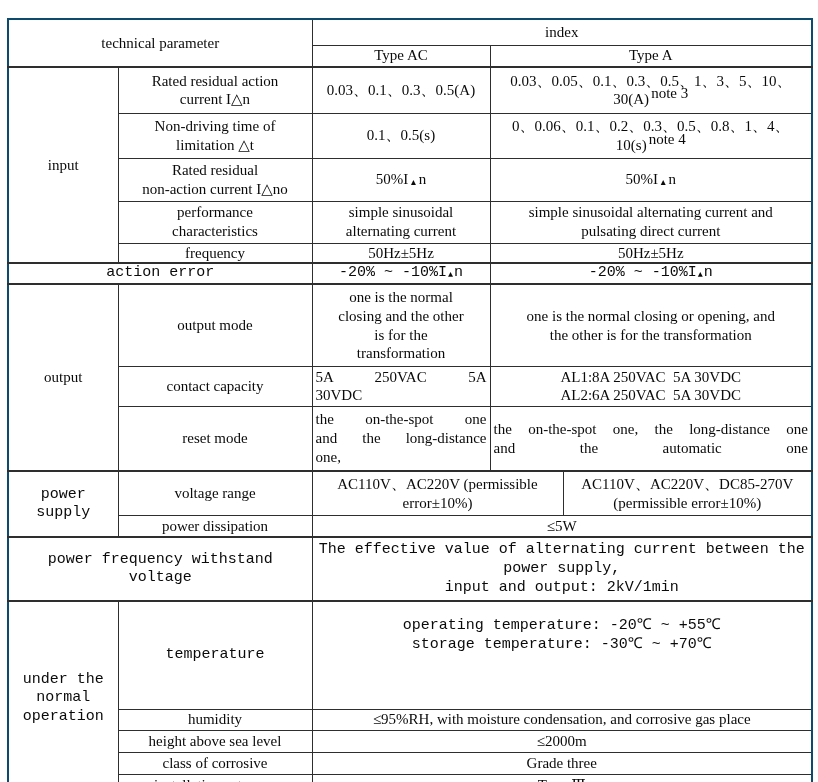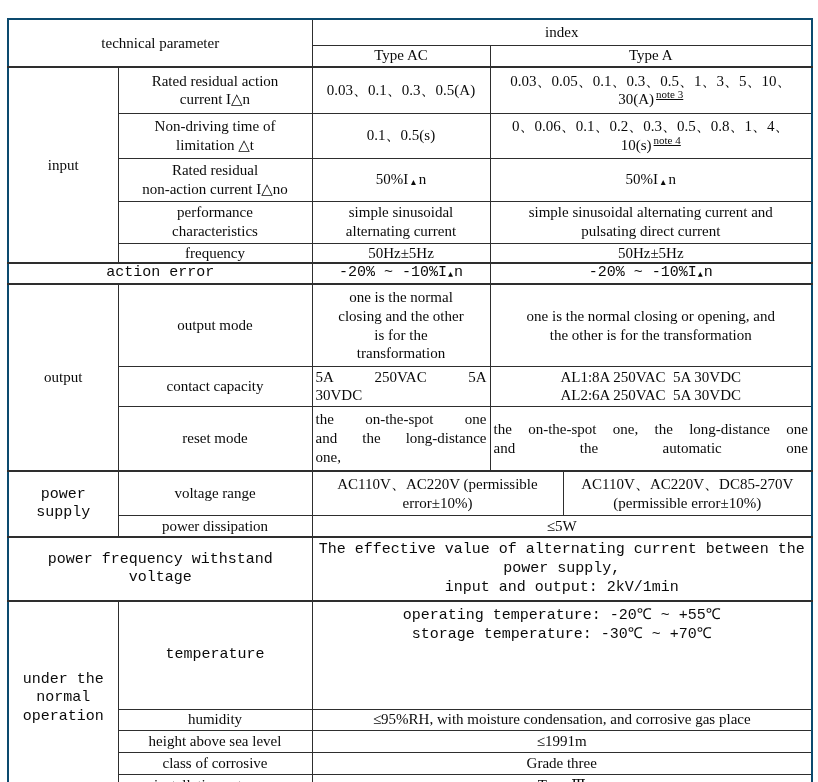--- a/index.html
+++ b/index.html
@@ -4,24 +4,24 @@
 <style>
   html,body{margin:0;padding:0;background:#ffffff;}
   body{width:818px;height:782px;overflow:hidden;
        font-family:"Liberation Serif","DejaVu Serif","DejaVu Sans",serif;color:#0a0a0a;}
   table.spec{border-collapse:collapse;table-layout:fixed;width:804px;margin:18px 0 0 7px;
              border:2px solid #0c4a6e;}
   td{border:1px solid #2e2e2e;padding:0 3px;font-size:15px;line-height:1.25;
      text-align:center;vertical-align:middle;white-space:pre-wrap;overflow:hidden;}
   td.l{text-align:left;}
   td.jus{text-align:justify;text-align-last:justify;}
-  td.vtop{vertical-align:top;padding-top:5px;}
+  td.vtop{vertical-align:top;padding-top:15px;}
   td.b2b{border-bottom-width:2px;}
   td.b2t{border-top-width:2px;font-family:Liberation Mono, monospace;}
-  sup.note{font-size:11px;line-height:0;vertical-align:super;margin-left:2px;text-decoration:underline;}
+  sup.note{font-size:15px;line-height:0;vertical-align:super;margin-left:2px;}
   sub.tri{font-size:8.5px;line-height:0;vertical-align:-1px;margin:0 1px;}
 </style>
 </head>
 <body>
 
 <table class="spec">
   <colgroup>
     <col style="width:110px">
       <col style="width:194px">
       <col style="width:178px">
@@ -132,21 +132,21 @@
     <td class="b2t">temperature</td>
     <td colspan="3" class="b2t vtop">operating temperature: -20℃ ~ +55℃
 storage temperature: -30℃ ~ +70℃</td>
   </tr>
   <tr style="height:21px">
     <td>humidity</td>
     <td colspan="3">≤95%RH, with moisture condensation, and corrosive gas place</td>
   </tr>
   <tr style="height:22px">
     <td>height above sea level</td>
-    <td colspan="3">≤1991m</td>
+    <td colspan="3">≤2000m</td>
   </tr>
   <tr style="height:22px">
     <td>class of corrosive</td>
     <td colspan="3">Grade three</td>
   </tr>
   <tr style="height:22px">
     <td>installation category</td>
     <td colspan="3">Type Ⅲ</td>
   </tr>
 </tbody>

